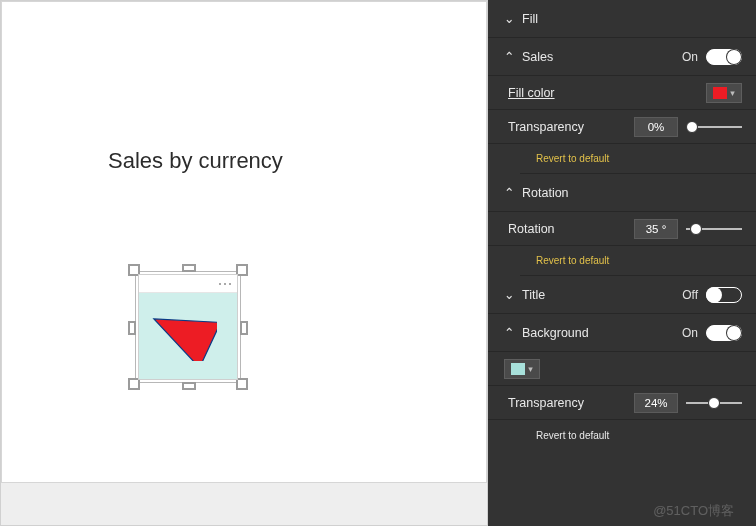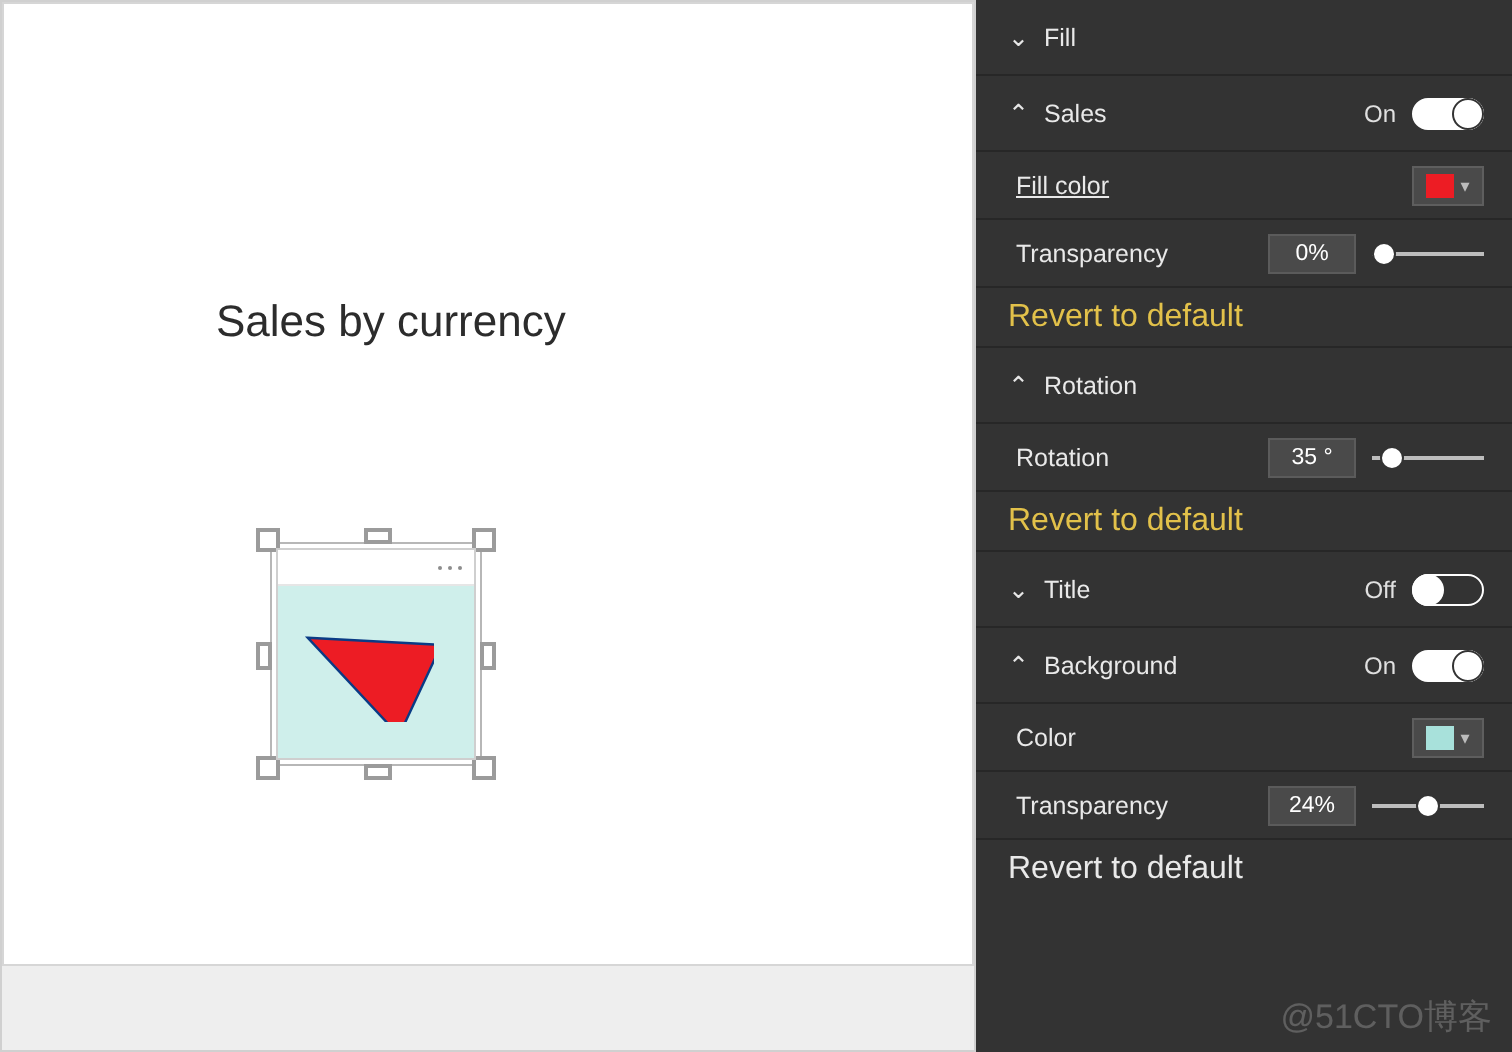--- a/index.html
+++ b/index.html
@@ -39,23 +39,23 @@
   .toggle.on .knob { right: -1px; background: #fff; box-shadow: 0 0 0 1px #333 inset; }
   .toggle.off { background: transparent; }
   .toggle.off .knob { left: -1px; }
   .valbox { width: 44px; height: 20px; background: #4a4a4a; color: #fff; font-size: 11.5px; display: flex; align-items: center; justify-content: center; border: 1px solid #5b5b5b; margin-right: 8px; }
   .slider { width: 56px; height: 14px; position: relative; display: flex; align-items: center; }
   .slider .track { height: 2px; width: 100%; background: #bdbdbd; }
   .slider .sknob { position: absolute; top: 1px; width: 12px; height: 12px; border-radius: 50%; background: #fff; border: 1px solid #333; }
   .swatch { width: 36px; height: 20px; background: #4a4a4a; border: 1px solid #5e5e5e; display: flex; align-items: center; justify-content: center; gap: 3px; }
   .swatch .chip { width: 14px; height: 12px; }
   .swatch .caret { font-size: 9px; color: #bcbcbc; }
-  .revert { height: 30px; display: flex; align-items: center; padding: 0 16px; color: #e2c14a; font-size: 16px; border-bottom: 1px solid #272727; }
+  .revert { height: 30px; display: flex; align-items: center; padding: 0 16px; color: #e2c14a; font-size: 10px; border-bottom: 1px solid #272727; margin-left: 32px; }
   .revert.plain { color: #e9e9e9; }
-  .watermark { position: absolute; right: 10px; bottom: 6px; color: rgba(255,255,255,0.22); font-size: 17px; pointer-events: none; }
+  .watermark { position: absolute; right: 22px; bottom: 6px; color: rgba(255,255,255,0.22); font-size: 13px; pointer-events: none; }
 </style>
 </head>
 <body>
 
 <div class="root">
 
   <div class="canvas-wrap">
     <div class="canvas-page">
       <div class="page-title">Sales by currency</div>
 
@@ -167,21 +167,20 @@
             <span class="chev">⌃</span>
             <span>Background</span>
           </span>
         <span class="state">On</span>
         <div class="toggle on">
             <div class="knob"></div>
           </div>
       </div>
 
       <div class="row short">
-        <span class="lbl" style="padding-left:4px;">Color</span>
         <div class="swatch">
           <div class="chip" style="background:#a8e1db;"></div>
           <span class="caret">▾</span>
         </div>
       </div>
 
       <div class="row short">
         <span class="lbl" style="padding-left:4px;">Transparency</span>
         <div class="valbox">24%</div>
         <div class="slider">

